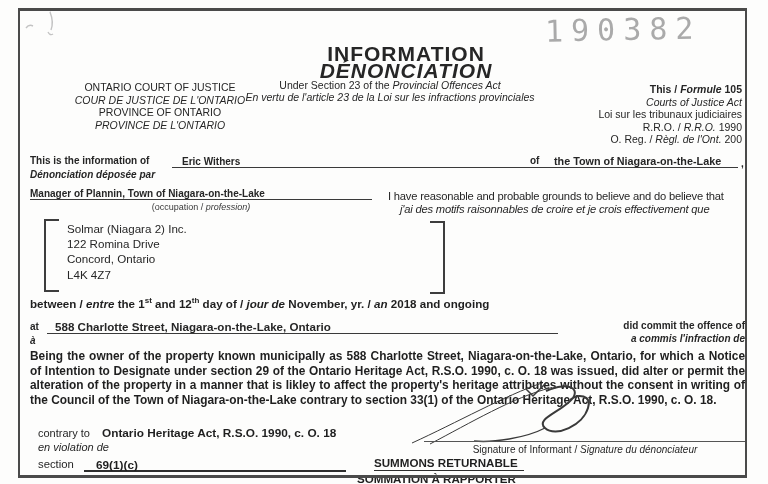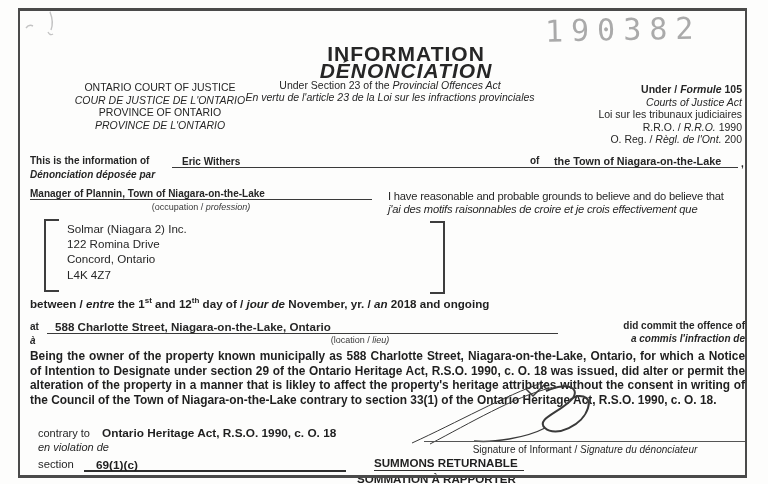--- a/index.html
+++ b/index.html
@@ -47,21 +47,21 @@
   <div class="abs t10 c i" style="left:20px;top:91px;width:740px;">En vertu de l'article 23 de la Loi sur les infractions provinciales</div>
 
   <div class="abs t10 c" style="left:20px;top:81px;width:280px;">
     <div>ONTARIO COURT OF JUSTICE</div>
     <div class="i">COUR DE JUSTICE DE L'ONTARIO</div>
     <div>PROVINCE OF ONTARIO</div>
     <div class="i">PROVINCE DE L'ONTARIO</div>
   </div>
 
   <div class="abs t10 r" style="left:520px;top:83px;width:222px;">
-    <div><span class="b">Under / </span><span class="b i">Formule</span><span class="b"> 105</span></div>
+    <div><span class="b">This / </span><span class="b i">Formule</span><span class="b"> 105</span></div>
     <div class="i">Courts of Justice Act</div>
     <div>Loi sur les tribunaux judiciaires</div>
     <div><span>R.R.O. / </span><span class="i">R.R.O.</span><span> 1990</span></div>
     <div><span>O. Reg. / </span><span class="i">Règl. de l'Ont.</span><span> 200</span></div>
   </div>
 
   <div class="abs t11" style="left:30px;top:154px;">This is the information of</div>
   <div class="abs ul" style="left:172px;top:151px;width:380px;height:16px;">
     <span class="b t11" style="padding-left:10px;">Eric Withers</span>
   </div>
@@ -73,43 +73,40 @@
   <div class="abs t11 i" style="left:30px;top:168px;">Dénonciation déposée par</div>
 
   <div class="abs ul" style="left:30px;top:183px;width:342px;height:16px;">
     <span class="b t11">Manager of Plannin, Town of Niagara-on-the-Lake</span>
   </div>
   <div class="abs cap c" style="left:30px;top:202px;width:342px;">
     <span>(occupation / </span><span class="i">profession)</span>
   </div>
 
   <div class="abs" style="left:388px;top:190px;width:358px;font-size:11.2px;letter-spacing:-0.2px;">I have reasonable and probable grounds to believe and do believe that</div>
-  <div class="abs i" style="left:388px;top:203px;width:358px;font-size:11.2px;letter-spacing:-0.2px;">j'ai des motifs raisonnables de croire et je crois effectivement que</div>
+  <div class="abs i" style="left:400px;top:203px;width:358px;font-size:11.2px;letter-spacing:-0.2px;">j'ai des motifs raisonnables de croire et je crois effectivement que</div>
 
   <div class="abs bracket left" style="left:44px;top:219px;width:15px;height:73px;"></div>
   <div class="abs bracket right" style="left:430px;top:221px;width:15px;height:73px;"></div>
   <div class="abs" style="left:67px;top:221px;">
     <div class="accused-line">Solmar (Niagara 2) Inc.</div>
     <div class="accused-line">122 Romina Drive</div>
     <div class="accused-line">Concord, Ontario</div>
     <div class="accused-line">L4K 4Z7</div>
   </div>
 
   <div class="abs b" style="left:30px;top:297px;width:710px;font-size:11.6px;color:#1f1f1f;">
     <span>between / </span><span class="i">entre</span><span> the </span><span>1</span><sup>st</sup><span> and </span><span>12</span><sup>th</sup><span> day of / </span><span class="i">jour de</span><span>  November,</span><span> yr. / </span><span class="i">an</span><span> 2018 and ongoing</span>
   </div>
 
   <div class="abs t11" style="left:30px;top:320px;">at</div>
   <div class="abs ul" style="left:47px;top:317px;width:511px;height:16px;">
     <span class="b" style="font-size:11.6px;padding-left:8px;">588 Charlotte Street, Niagara-on-the-Lake, Ontario</span>
   </div>
   <div class="abs t11 i" style="left:30px;top:334px;">à</div>
-  <div class="abs cap c" style="left:255px;top:335px;width:210px;">
-    <span>(location / </span><span class="i">lieu)</span>
-  </div>
   <div class="abs t11 r" style="left:565px;top:319px;width:180px;">did commit the offence of</div>
   <div class="abs t11 r i" style="left:565px;top:332px;width:180px;">a commis l'infraction de</div>
 
   <div class="abs para" style="left:30px;top:349px;width:715px;">Being the owner of the property known municipally as 588 Charlotte Street, Niagara-on-the-Lake, Ontario, for which a Notice of Intention to Designate under section 29 of the Ontario Heritage Act, R.S.O. 1990, c. O. 18 was issued, did alter or permit the alteration of the property in a manner that is likley to affect the property's heritage attributes without the consent in writing of the Council of the Town of Niagara-on-the-Lake contrary to section 33(1) of the Ontario Heritage Act, R.S.O. 1990, c. O. 18.</div>
 
   <svg class="abs" style="left:408px;top:381px;" width="240" height="66" viewBox="0 0 240 66">
     <path d="M4,62 C48,42 98,14 134,2" fill="none" stroke="#3a3a3a" stroke-width="1"></path>
     <path d="M22,63 C62,42 106,16 142,7" fill="none" stroke="#3a3a3a" stroke-width="1"></path>
     <path d="M118,8 l7,7 l13,-13" fill="none" stroke="#3a3a3a" stroke-width="1.5"></path>
     <path d="M138,10 C162,-1 176,9 160,22 C147,33 128,39 137,47 C148,57 175,44 180,27 C184,14 170,12 162,19" fill="none" stroke="#3a3a3a" stroke-width="2"></path>

